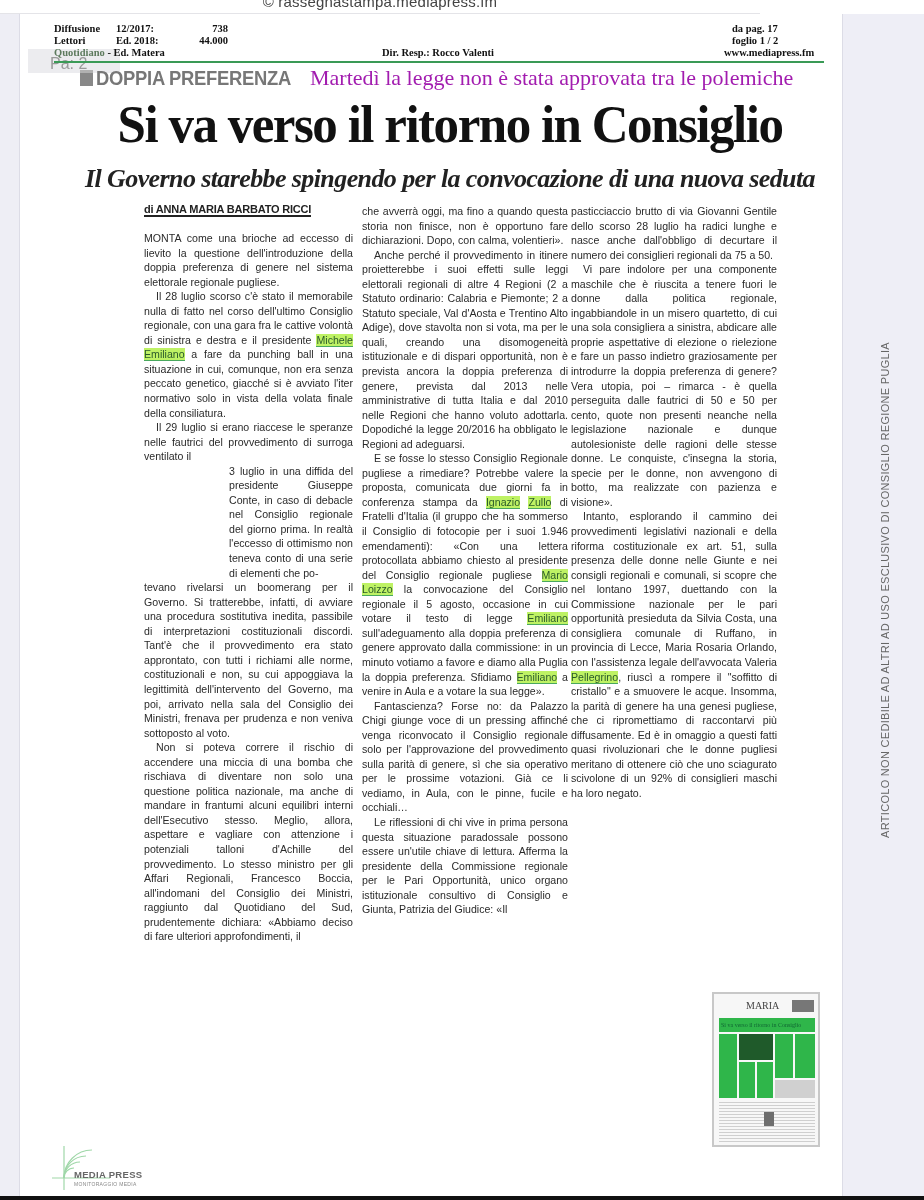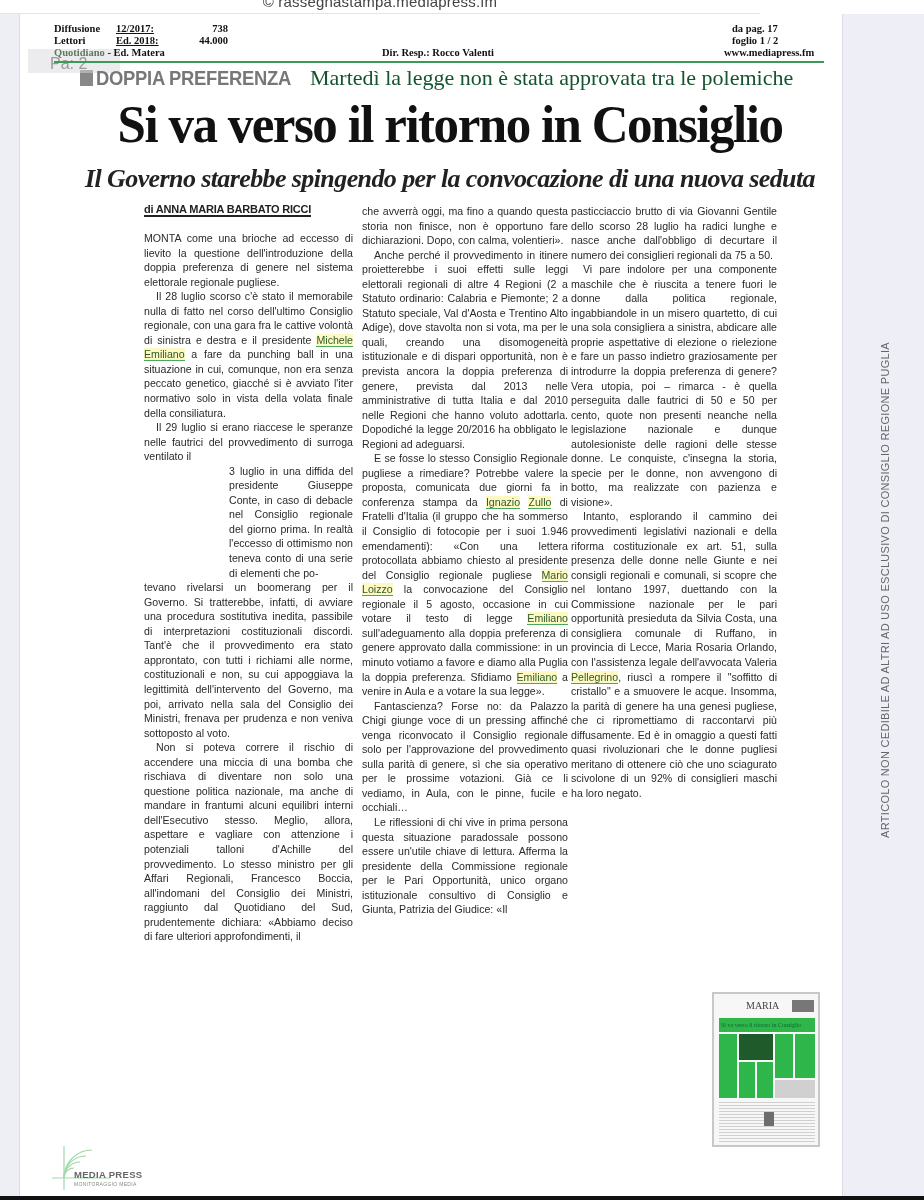--- a/index.html
+++ b/index.html
@@ -13,48 +13,48 @@
   .right-strip { position: absolute; left: 842px; top: 14px; width: 82px; height: 1183px; background: #eeeef6; border-left: 1px solid #dcdce6; }
   .bottom-edge { position: absolute; left: 0; top: 1196px; width: 924px; height: 4px; background: #111; }
 
   .vertical-note { position: absolute; left: 885px; top: 590px; transform: translate(-50%,-50%) rotate(-90deg); white-space: nowrap; font-family: "Liberation Sans", sans-serif; font-size: 11px; letter-spacing: 0.3px; color: #666; }
 
   
   .meta { position: absolute; font-family: "Liberation Serif", serif; font-weight: bold; font-size: 10.5px; color: #111; line-height: 12px; }
   .meta-left { left: 54px; top: 23px; }
   .meta-left .row span { display: inline-block; }
   .meta-left .k1 { width: 62px; }
-  .meta-left .k2 { width: 56px; text-decoration: underline; }
+  .meta-left .k2 { width: 56px; }
   .meta-left .v { width: 56px; text-align: right; }
   .meta-left .q { color: #5d7a5d; font-weight: bold; }
   .meta-center { left: 382px; top: 47px; }
   .meta-right { left: 732px; top: 23px; }
   .meta-right .www { margin-left: -8px; }
   .green-rule { position: absolute; left: 54px; top: 61px; width: 770px; height: 2px; background: #3a9a56; }
   .pag-ghost { position: absolute; left: 28px; top: 49px; width: 92px; height: 24px; background: rgba(220,220,225,0.55); font-family: "Liberation Sans", sans-serif; font-size: 16px; color: #9a9a9a; padding-left: 22px; padding-top: 6px; }
 
   
   .kicker { position: absolute; left: 80px; top: 64px; height: 28px; display: flex; align-items: center; white-space: nowrap; }
   .kicker .doc-icon { width: 13px; height: 16px; background: #888; margin-right: 3px; position: relative; }
   .kicker .doc-icon::before { content: ""; position: absolute; left: 0; top: 0; width: 13px; height: 3px; background: #fff; opacity: .35; }
   .kicker .label { font-family: "Liberation Sans", sans-serif; font-weight: bold; font-size: 20px; color: #777; letter-spacing: -0.3px; transform: scaleX(0.92); transform-origin: left center; display: inline-block; width: 210px; }
-  .kicker .sub { font-family: "Liberation Serif", serif; font-size: 22px; color: #14532d; margin-left: 4px; }
+  .kicker .sub { font-family: "Liberation Serif", serif; font-size: 22px; color: #a21caf; margin-left: 4px; }
 
   .headline { position: absolute; left: 60px; top: 90px; width: 780px; text-align: center; font-family: "Liberation Serif", serif; font-size: 52px; line-height: 70px; color: #111; letter-spacing: -1.5px; transform: scaleX(0.98); }
   .subhead { position: absolute; left: 60px; top: 162px; width: 780px; text-align: center; font-family: "Liberation Serif", serif; font-style: italic; font-size: 26px; line-height: 34px; color: #222; letter-spacing: -0.6px; }
 
   .byline { position: absolute; left: 144px; top: 203px; font-family: "Liberation Sans", sans-serif; font-weight: bold; font-size: 11px; color: #222; border-bottom: 2px solid #222; padding-bottom: 0; letter-spacing: -0.2px; }
 
   .col { position: absolute; font-family: Liberation Sans, sans-serif; font-size: 10.6px; line-height: 14.55px; color: #2a2a2a; text-align: justify; hyphens: manual; }
   .col p { text-indent: 12px; }
   .col p.first { text-indent: 0; }
   .c1 { left: 144px; top: 231px; width: 209px; }
   .c2 { left: 362px; top: 204px; width: 206px; }
   .c3 { left: 571px; top: 204px; width: 206px; }
-  .hl { background: #fef9c3; border-bottom: 1px solid #49a85e; color: #2a5a2a; }
+  .hl { background: #bef264; border-bottom: 1px solid #49a85e; color: #2a5a2a; }
 
   .indent-block { margin-left: 85px; }
 
   .thumb { position: absolute; left: 712px; top: 992px; width: 108px; height: 155px; border: 2px solid #c8c8c8; background: #f7f7f7; }
   .thumb .mast { position: absolute; left: 4px; top: 4px; width: 96px; height: 22px; }
   .thumb .mast .logo { position: absolute; left: 28px; top: 2px; font-family: "Liberation Serif", serif; font-size: 10px; color: #444; }
   .thumb .mast .box { position: absolute; left: 74px; top: 2px; width: 22px; height: 12px; background: #777; }
   .thumb .green { position: absolute; background: #2fb64a; }
   .thumb .g-title { left: 5px; top: 24px; width: 96px; height: 14px; }
   .thumb .g-title span { font-size: 6px; color: #163; font-family: "Liberation Serif", serif; padding-left: 2px; display: block; line-height: 14px; white-space: nowrap; overflow: hidden; }

